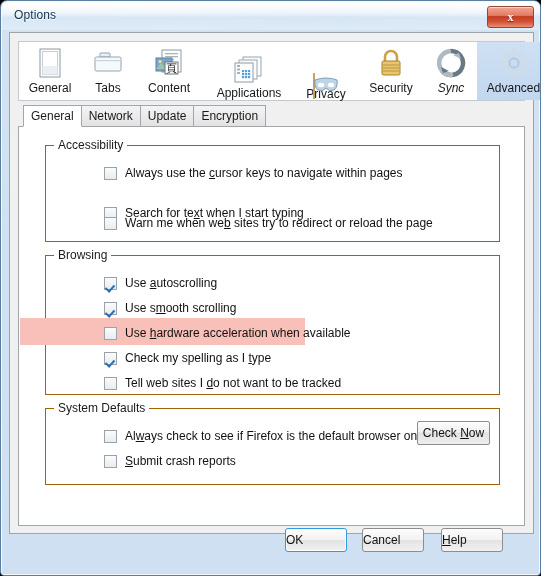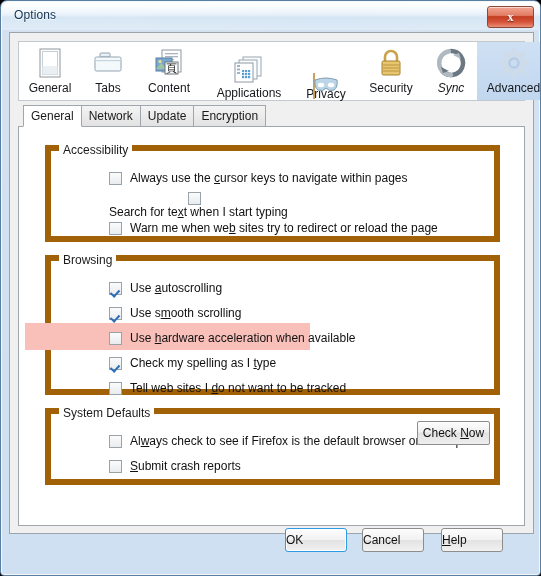--- a/index.html
+++ b/index.html
@@ -105,21 +105,21 @@
     border-bottom-color:#ffffff;
     position:relative;z-index:4;
   }
   .tabpanel{
     position:absolute;left:8px;top:93px;width:507px;height:400px;
     background:#ffffff;border:1px solid #a0a6ac;box-sizing:border-box;
   }
   
   .group{
     position:absolute;
-    border:6px solid #a16207;
+    border:1px solid #a16207;
     box-sizing:border-box;
     background:transparent;
   }
   .group > .legend{
     position:absolute;left:8px;top:-8px;
     background:#ffffff;padding:0 4px;
     font-size:12px;color:#1a1a1a;
   }
   .row{
     position:absolute;left:10px;height:22px;
@@ -313,21 +313,21 @@
         <div class="subtab">Encryption</div>
       </div>
 
     <div class="tabpanel" id="tabpanel">
         <div class="group" style="left: 26px; top: 18px; width: 455px; height: 97px;">
           <div class="legend">Accessibility</div>
           <div class="row" style="top: 16px;">
             <div class="cbox"></div>
             <span class="txt">Always use the <u>c</u>ursor keys to navigate within pages</span>
           </div>
-          <div class="row" style="top: 41px; flex-direction: column;">
+          <div class="row" style="top: 56px;">
             <div class="cbox"></div>
             <span class="txt">Search for te<u>x</u>t when I start typing</span>
           </div>
           <div class="row" style="top: 66px;">
             <div class="cbox"></div>
             <span class="txt">Warn me when we<u>b</u> sites try to redirect or reload the page</span>
           </div>
         </div>
         <div class="group" style="left: 26px; top: 128px; width: 455px; height: 140px;">
           <div class="legend">Browsing</div>

